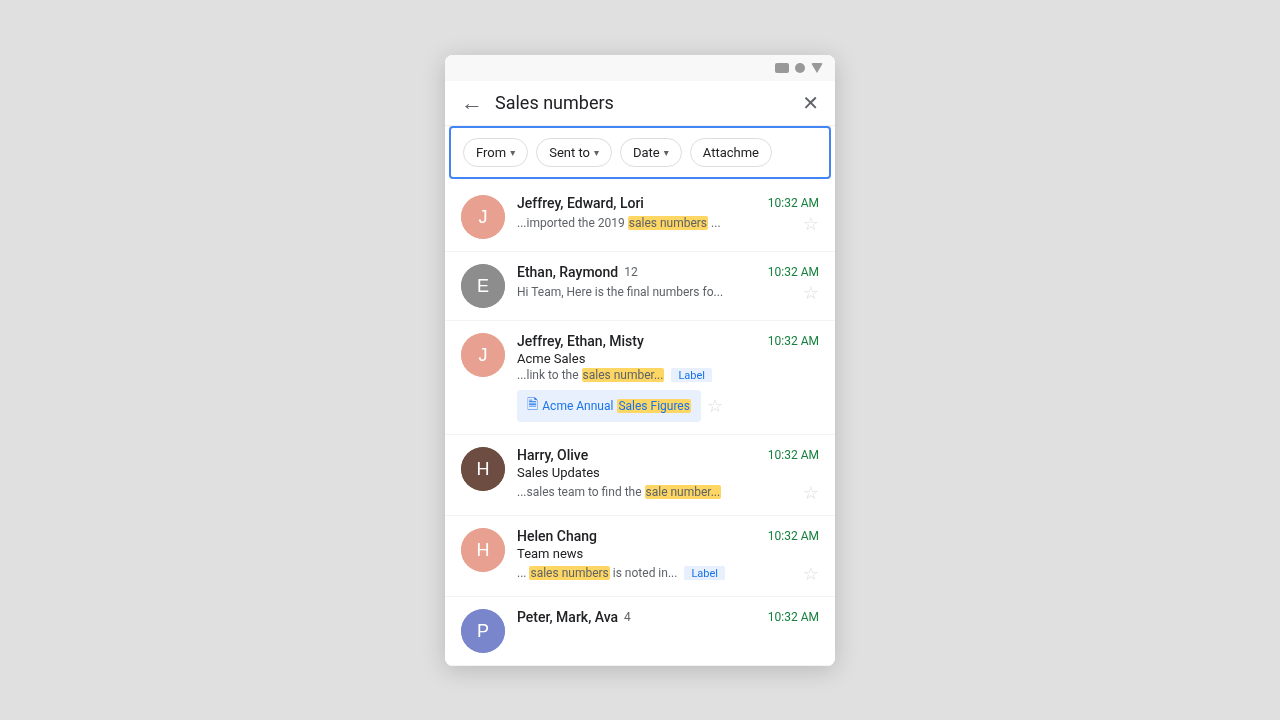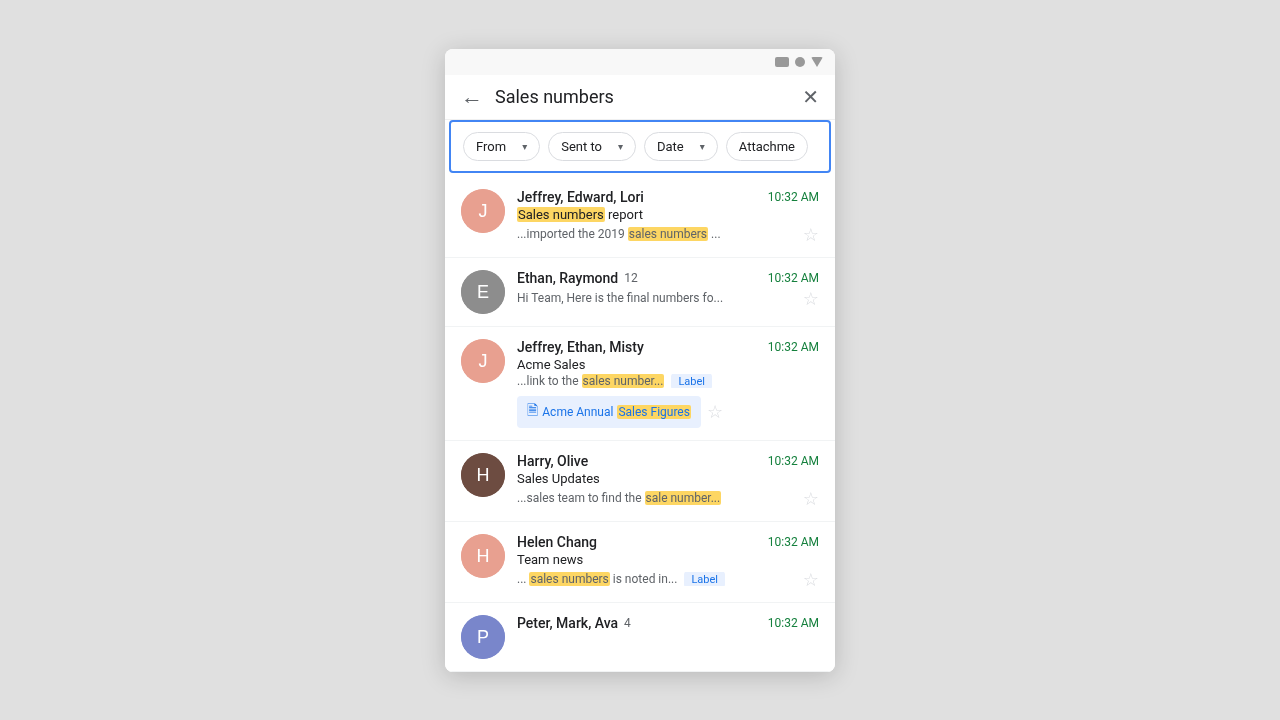--- a/index.html
+++ b/index.html
@@ -83,21 +83,21 @@
     .filter-chip {
       display: flex;
       align-items: center;
       border: 1px solid #dadce0;
       border-radius: 16px;
       padding: 6px 12px;
       font-size: 13px;
       color: #202124;
       cursor: pointer;
       background: #fff;
-      gap: 16px;
+      gap: 4px;
       white-space: nowrap;
     }
     .filter-chip .chevron {
       font-size: 10px;
       color: #5f6368;
     }
 
     .email-list { background: #fff; }
 
     .email-item {
@@ -255,24 +255,20 @@
           <text x="22" y="28" text-anchor="middle" font-size="18" font-family="Arial" fill="#fff" font-weight="500">J</text>
         </svg>
       </div>
       <div class="email-content">
         <div class="email-header">
           <div class="email-sender-row">
             <span class="sender-name">Jeffrey, Edward, Lori</span>
           </div>
           <span class="email-time">10:32 AM</span>
         </div>
-        <div class="email-subject">
-          <span class="highlight">Sales numbers</span>
-          <span> report</span>
-        </div>
         <div class="inline-actions">
           <div class="email-preview">
             <span>...imported the 2019 </span>
             <span class="highlight">sales numbers</span>
             <span>...</span>
           </div>
           <span class="star-icon">☆</span>
         </div>
       </div>
     </div>

